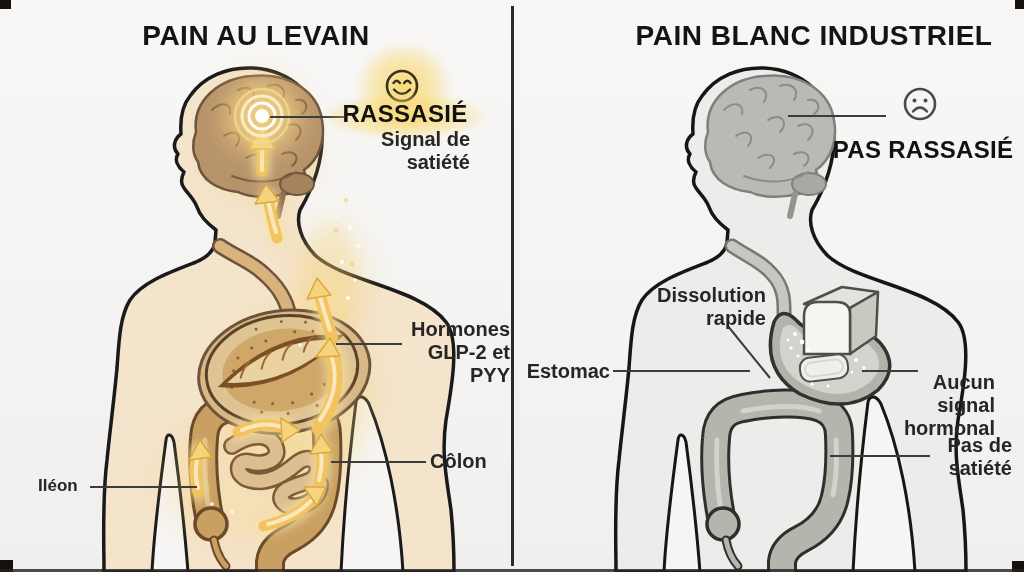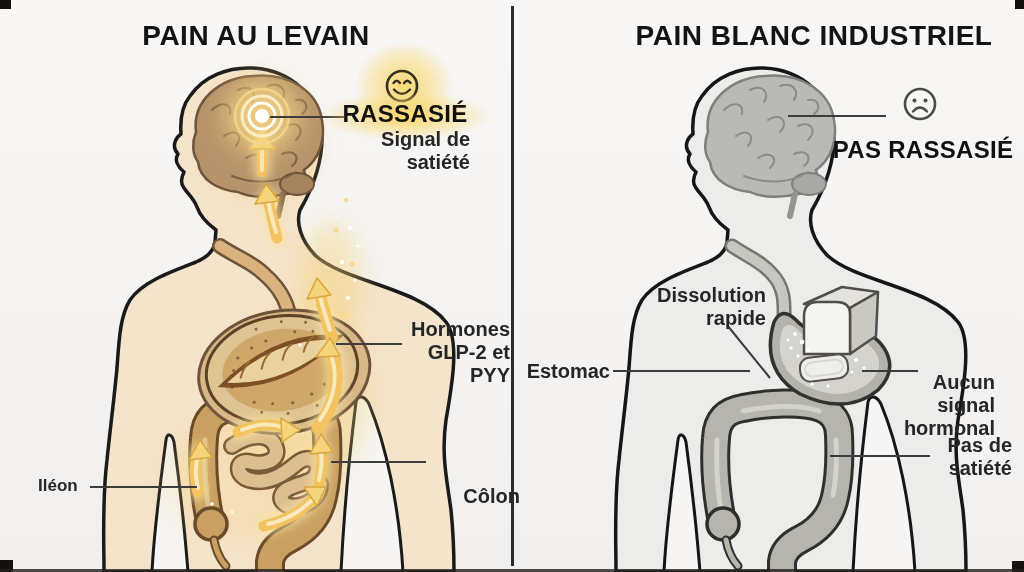--- a/index.html
+++ b/index.html
@@ -285,21 +285,21 @@
       <path d="M13.5,19 q3.2,-4.4 6.4,0" fill="none" stroke="#372f1f" stroke-width="2.4" stroke-linecap="round"></path>
       <path d="M24.1,19 q3.2,-4.4 6.4,0" fill="none" stroke="#372f1f" stroke-width="2.4" stroke-linecap="round"></path>
       <path d="M14,25.5 q8,8.5 16,0" fill="none" stroke="#372f1f" stroke-width="2.4" stroke-linecap="round"></path>
     </svg>
   </div>
   <div class="gold-glow" style="left:322px;top:92px;width:166px;height:48px;"></div>
   <div class="big-label" style="left:332px;top:100px;width:146px;">RASSASIÉ</div>
   <div class="label" style="left:340px;top:128px;width:130px;">Signal de satiété</div>
 
   <div class="label" style="left:394px;top:318px;width:116px;">Hormones GLP-2 et PYY</div>
-  <div class="label" style="left:430px;top:450px;width:90px;text-align:right;margin-top:35px;">Côlon</div>
+  <div class="label" style="left:430px;top:450px;width:90px;text-align:left;">Côlon</div>
   <div class="label" style="left:38px;top:476px;width:70px;text-align:left;font-size:17px;">Iléon</div>
 
   <div class="abs" style="left:898px;top:82px;width:44px;height:44px;">
     <svg width="44" height="44" viewBox="0 0 44 44" style="position:static">
       <circle cx="22" cy="22" r="15" fill="none" stroke="#4a4a48" stroke-width="2.6"></circle>
       <circle cx="16.5" cy="18.5" r="2" fill="#4a4a48"></circle>
       <circle cx="27.5" cy="18.5" r="2" fill="#4a4a48"></circle>
       <path d="M15,29.5 q7,-8 14,0" fill="none" stroke="#4a4a48" stroke-width="2.4" stroke-linecap="round"></path>
     </svg>
   </div>

